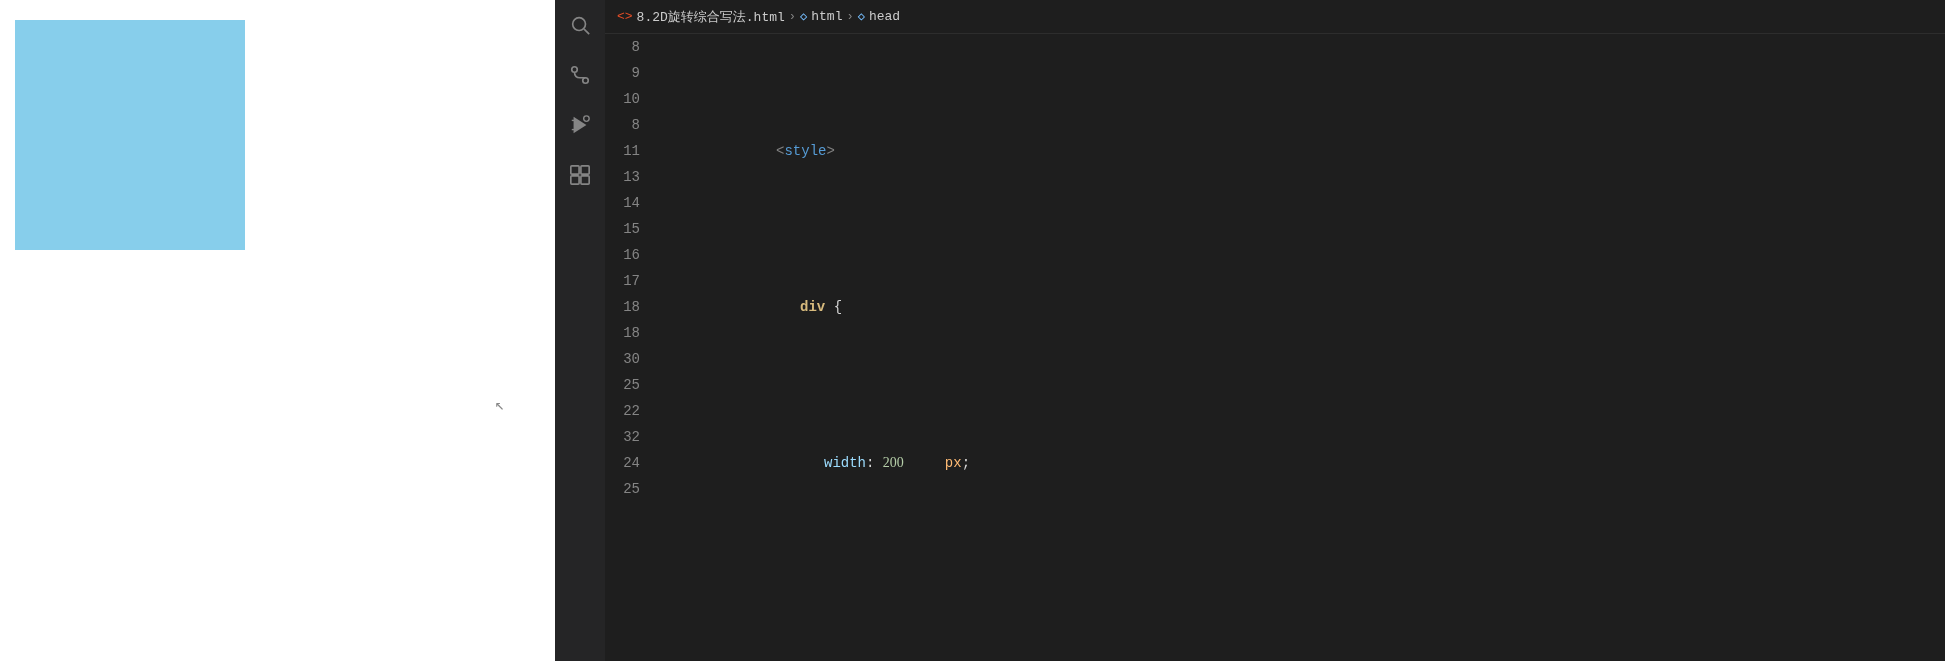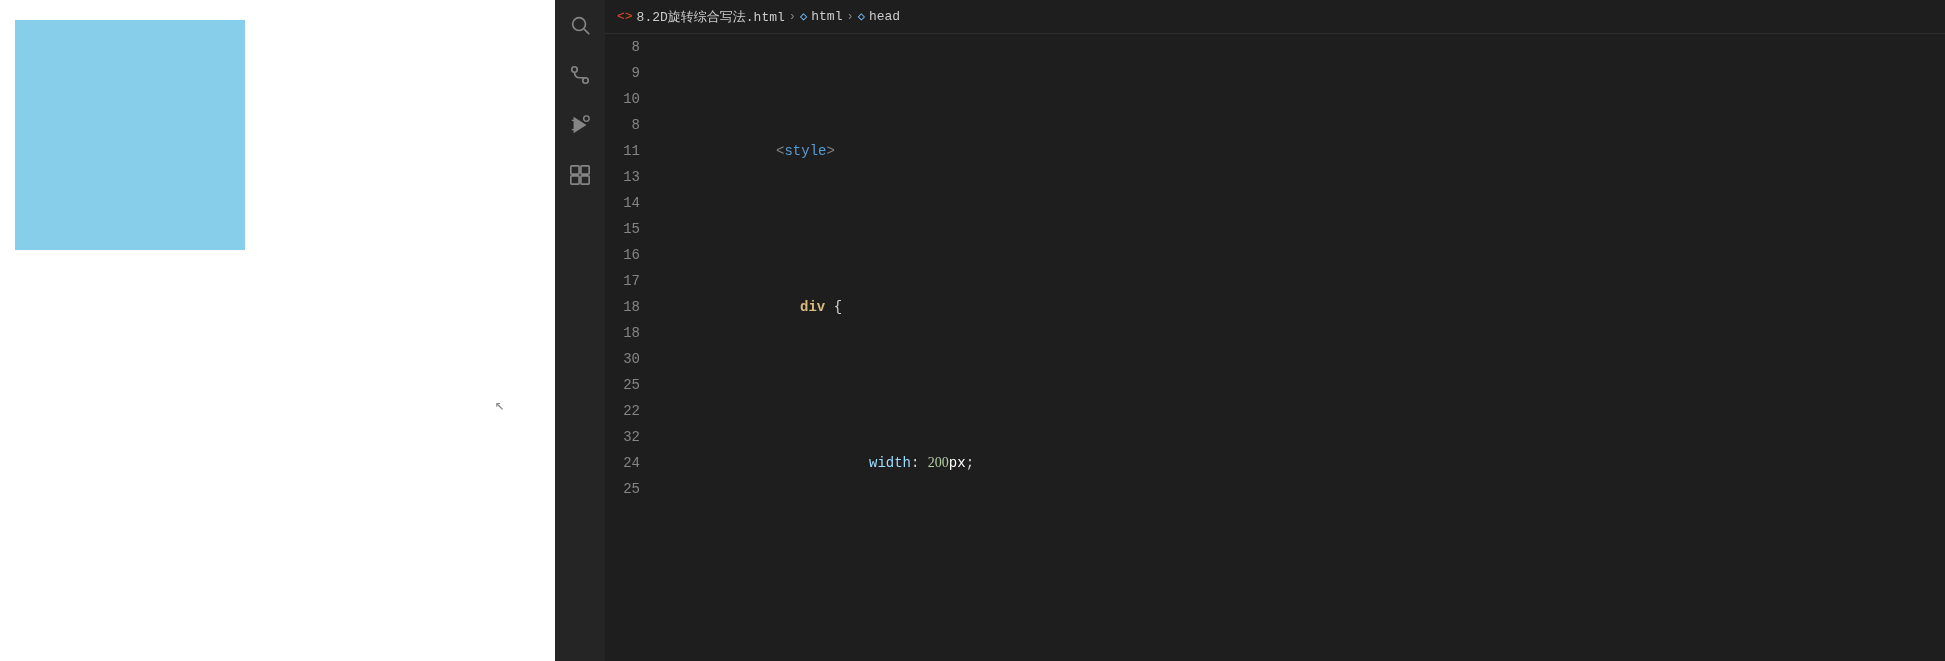--- a/index.html
+++ b/index.html
@@ -136,22 +136,22 @@
     }
 
     
     .t-tag { color: #808080; }
     .t-tagname { color: #569cd6; }
     .t-colon { color: #d4d4d4; }
     .t-number { color: #b5cea8; font-family: Liberation Serif, serif; }
     .t-selector { color: #d7ba7d; font-weight: bold; }
     .t-brace { color: #d4d4d4; }
     .t-semicolon { color: #d4d4d4; }
-    .t-prop-name { color: #9cdcfe; margin-left: 45px; }
-    .t-css-val { color: #ffffff; }
+    .t-prop-name { color: #9cdcfe; }
+    .t-css-val { color: #fdba74; padding-left: 41px; }
     .indent1 { display: inline-block; width: 24px; }
     .indent2 { display: inline-block; width: 48px; }
     .indent3 { display: inline-block; width: 72px; }
   </style>
 </head>
 <body>
 
 <div class="preview-panel">
   <div class="preview-box"></div>
 

